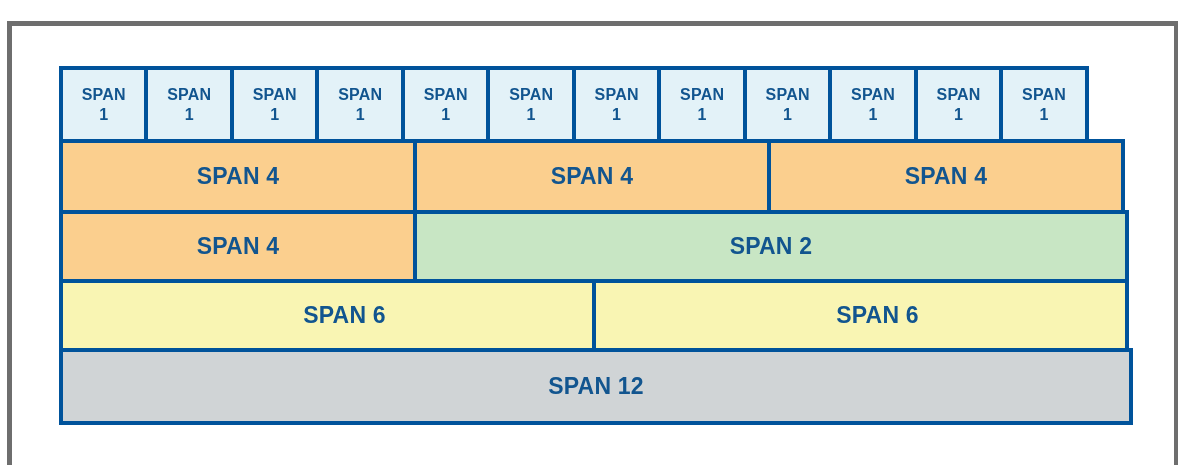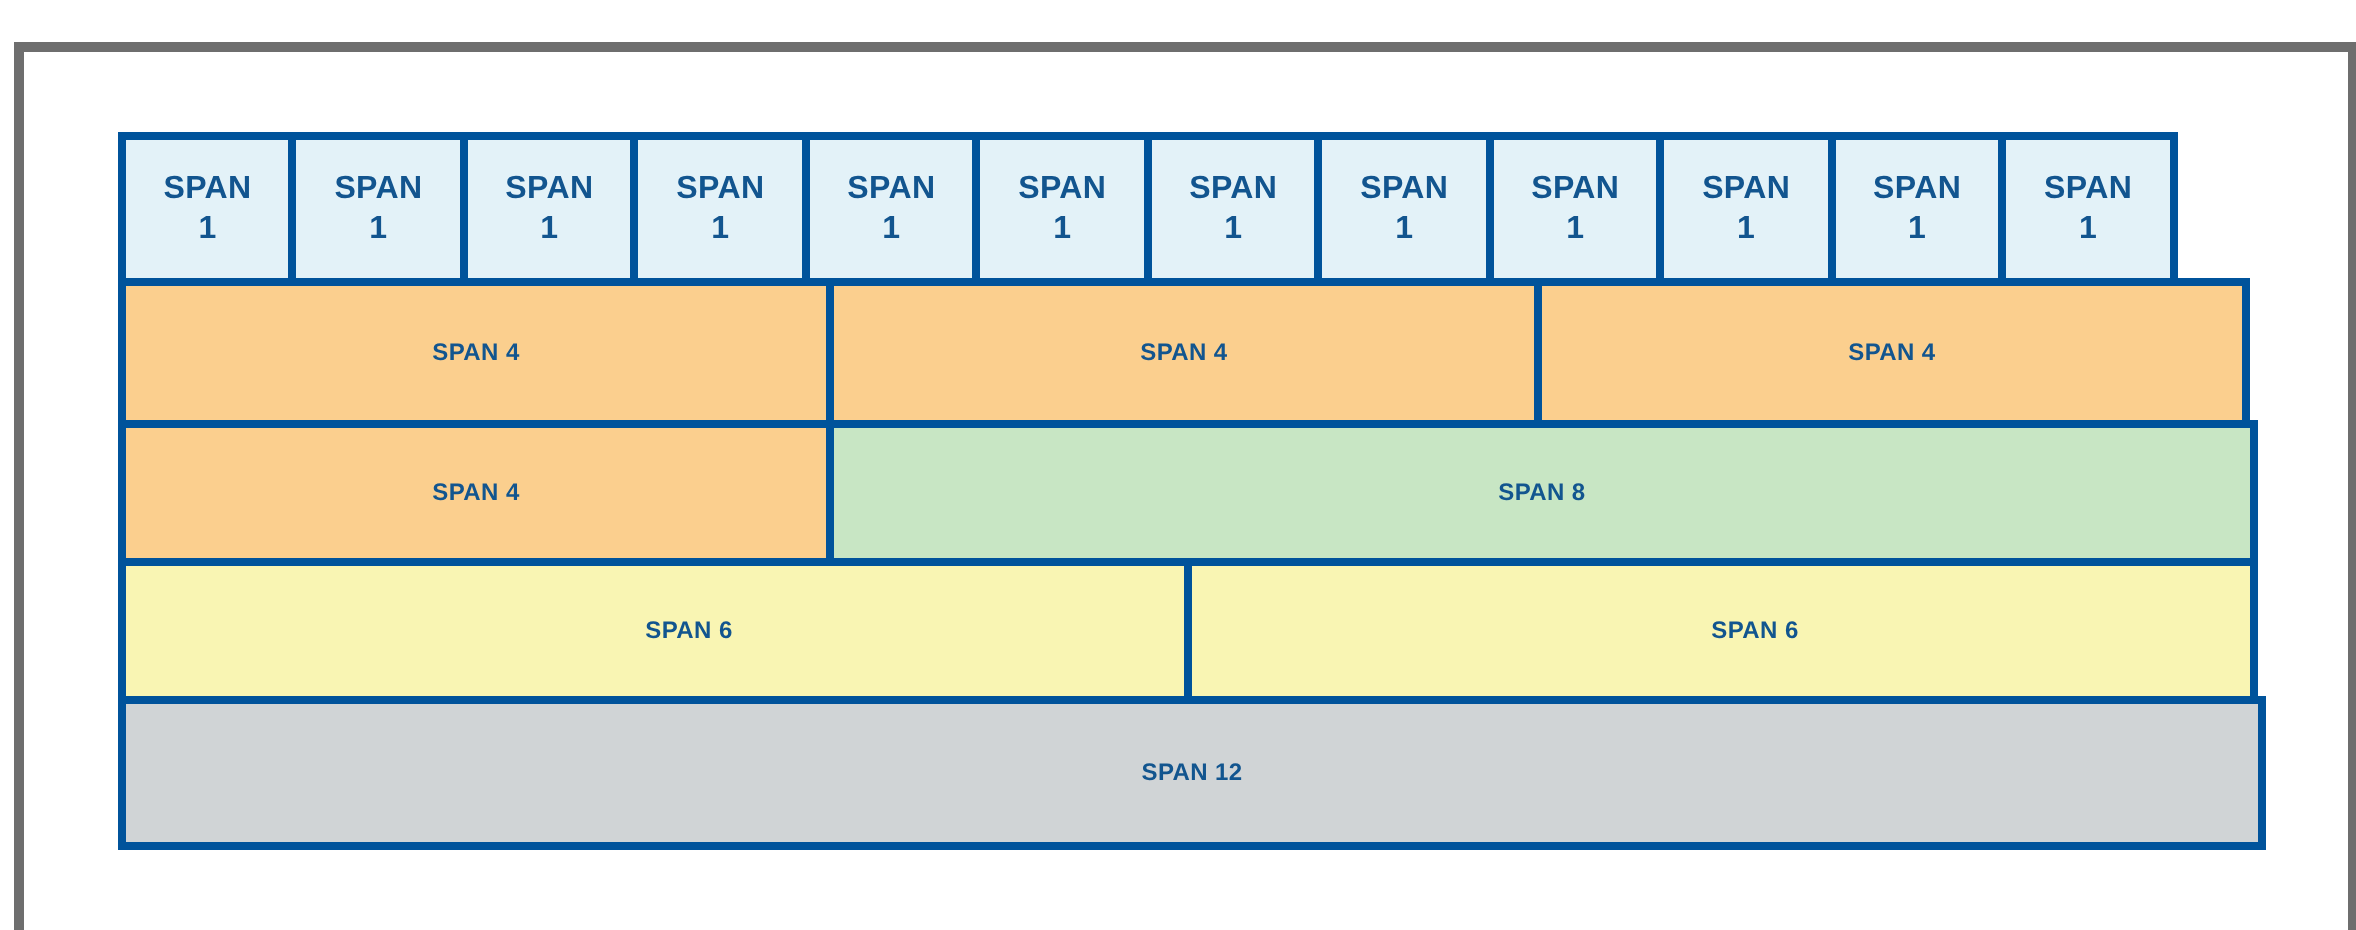--- a/index.html
+++ b/index.html
@@ -53,21 +53,21 @@
 
   .cell {
     box-sizing: border-box;
     border: 4px solid #00539b;
     display: flex;
     align-items: center;
     justify-content: center;
     text-align: center;
     color: #12558f;
     font-weight: bold;
-    font-size: 12px;
+    font-size: 23px;
     line-height: 1.22;
     letter-spacing: 0.2px;
     white-space: pre-line;
     overflow: hidden;
   }
 
   
   .grid-row .cell + .cell { border-left-width: 4px; margin-left: -4px; }
   
   .grid-row + .grid-row { margin-top: -4px; }
@@ -124,21 +124,21 @@
     </div>
 
     <div class="grid-row row-span4a">
       <div class="cell c-orange s4">SPAN 4</div>
       <div class="cell c-orange s4">SPAN 4</div>
       <div class="cell c-orange s4">SPAN 4</div>
     </div>
 
     <div class="grid-row row-span4b">
       <div class="cell c-orange s4">SPAN 4</div>
-      <div class="cell c-green s8">SPAN 8</div>
+      <div class="cell c-green s8">SPAN 2</div>
     </div>
 
     <div class="grid-row row-span6">
       <div class="cell c-yellow s6">SPAN 6</div>
       <div class="cell c-yellow s6">SPAN 6</div>
     </div>
 
     <div class="grid-row row-span12">
       <div class="cell c-gray s12">SPAN 12</div>
     </div>

